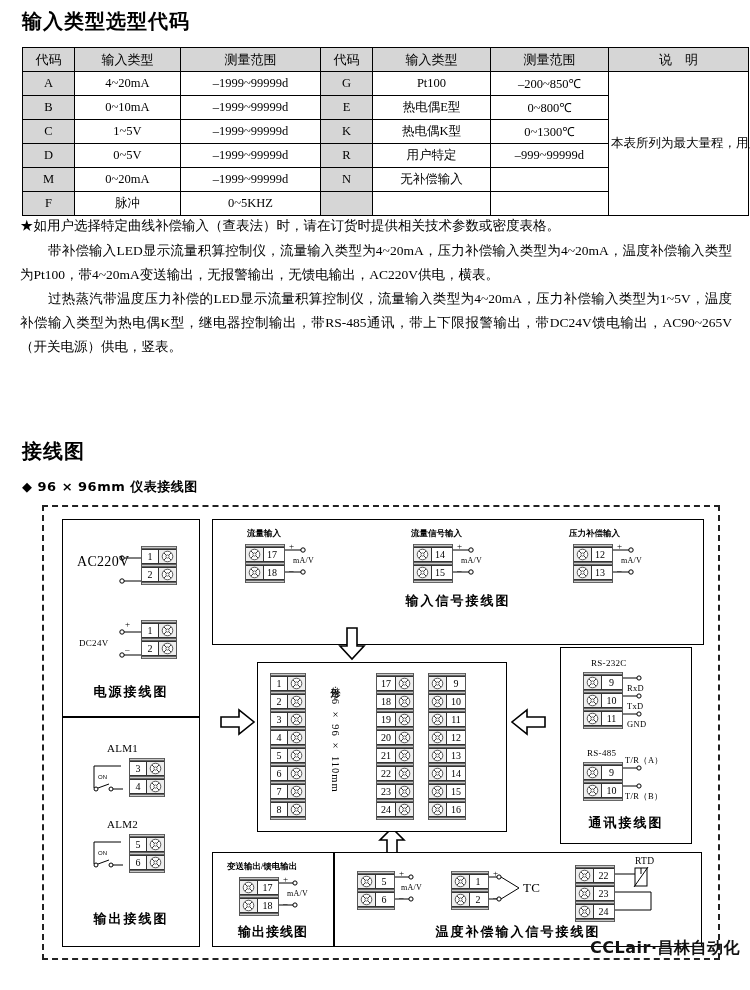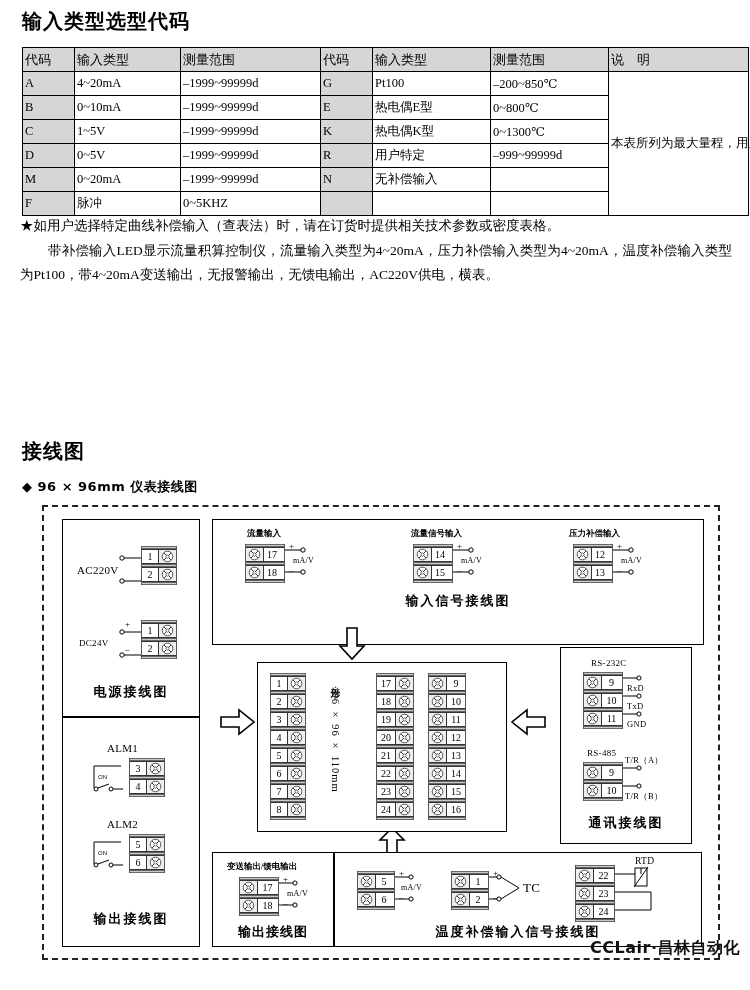--- a/index.html
+++ b/index.html
@@ -38,24 +38,26 @@
   
   #code-table-wrap { position: absolute; left: 22px; top: 47px; width: 706px; }
   table.codes {
     border-collapse: collapse;
     width: 706px;
     table-layout: fixed;
     font-size: 12.5px;
   }
   table.codes td, table.codes th {
     border: 1px solid #000;
+    text-align: center;
     height: 24px;
     padding: 0 2px;
     font-weight: normal;
     white-space: nowrap;
+    font-family: Liberation Serif, serif;
   }
   table.codes thead td { background: #d6d6d6; font-size: 13px; }
   td.codecell { background: #d6d6d6; }
   td.notecell {
     background: #fff;
     text-align: left;
     vertical-align: middle;
     padding: 4px 14px;
     line-height: 1.75;
     font-size: 12.5px;
@@ -252,31 +254,32 @@
         <td class="emptyw"></td>
         <td class="emptyw"></td>
       </tr>
     </tbody>
   </table>
 </div>
 
 <div id="notes">
   <p class="note-line">★如用户选择特定曲线补偿输入（查表法）时，请在订货时提供相关技术参数或密度表格。</p>
   <p class="para">带补偿输入LED显示流量积算控制仪，流量输入类型为4~20mA，压力补偿输入类型为4~20mA，温度补偿输入类型为Pt100，带4~20mA变送输出，无报警输出，无馈电输出，AC220V供电，横表。</p>
+  <p class="para">过热蒸汽带温度压力补偿的LED显示流量积算控制仪，流量输入类型为4~20mA，压力补偿输入类型为1~5V，温度补偿输入类型为热电偶K型，继电器控制输出，带RS-485通讯，带上下限报警输出，带DC24V馈电输出，AC90~265V（开关电源）供电，竖表。</p>
 </div>
 
 <div class="h-section" id="title-wiring">接线图</div>
 <div class="h-sub" id="subtitle-wiring">◆ 96 × 96mm 仪表接线图</div>
 
 <div id="diagram">
   <div id="diagram-inner">
 
     <div class="box" style="left:18px; top:12px; width:138px; height:198px;">
 
-      <div class="lbl" style="left:14px; top:44px; font-size:11px;">AC220V</div>
+      <div class="lbl" style="left:14px; top:34px; font-size:14px;">AC220V</div>
       <svg class="lead" style="left:56px; top:33px;" width="24" height="34" viewBox="0 0 24 34">
         <circle cx="3" cy="5" r="2.2" fill="none" stroke="#000" stroke-width="1"></circle>
         <line x1="5" y1="5" x2="22" y2="5" stroke="#000" stroke-width="1"></line>
         <circle cx="3" cy="28" r="2.2" fill="none" stroke="#000" stroke-width="1"></circle>
         <line x1="5" y1="28" x2="22" y2="28" stroke="#000" stroke-width="1"></line>
       </svg>
       <div class="term" style="left:78px; top:26px; width:36px;">
         <div class="rail"></div>
         <div class="trow">
           <div class="tnum">1</div>

